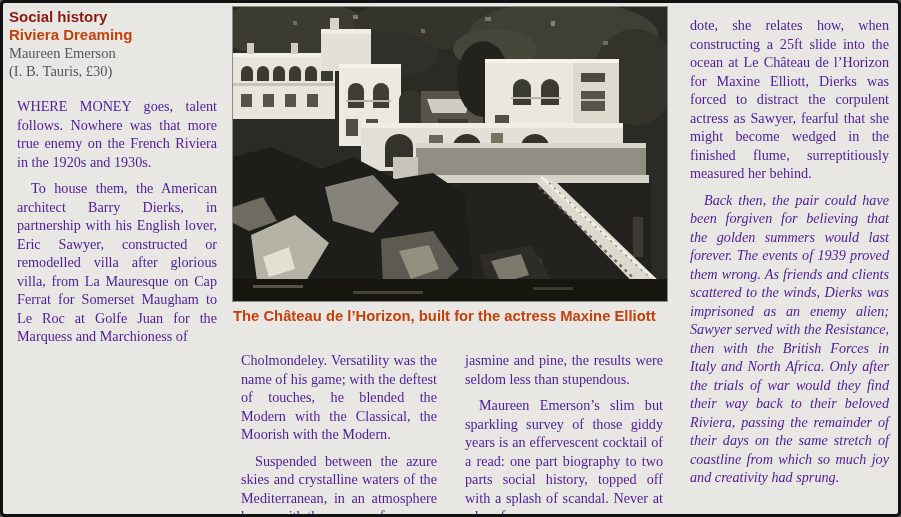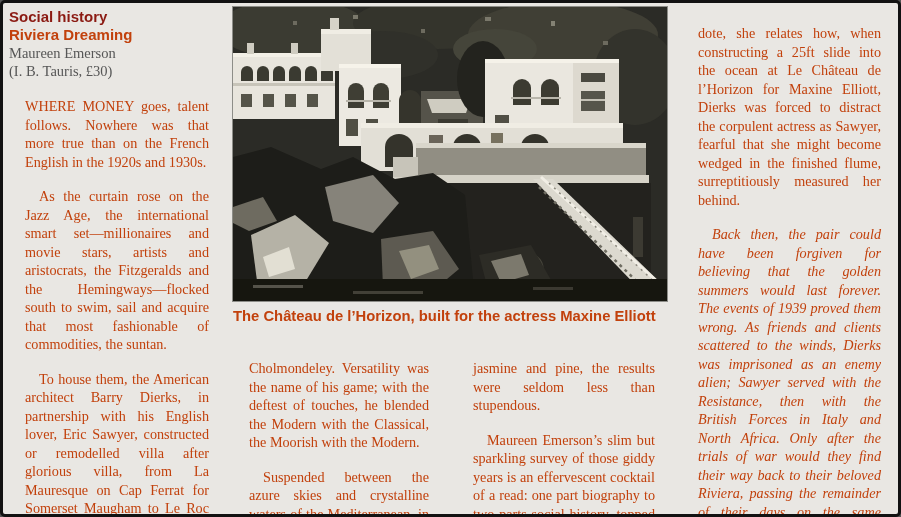--- a/index.html
+++ b/index.html
@@ -9,25 +9,25 @@
     box-sizing:border-box;
     background:#e9e7e3;
     border:3px solid #121212;
     border-radius:5px;
     overflow:hidden;
     font-family:"Liberation Serif", serif;
     color:#1c1c1c;
   }
   .col { position:absolute; }
   .col p {
-    margin:16px;
+    margin:8px;
     font-size:14.2px;
     line-height:18.5px;
     text-align:justify;
-    color:#c2410c;
+    color:#4c1d95;
   }
   .col p.indent { text-indent:14px; }
   .col p.gap { margin-top:6px;font-style:italic; }
 
   .col1 { left:6px; top:5px; width:216px; }
   .col4 { left:679px; top:5px; width:215px; }
   .col2 { left:230px; top:340px; width:212px; }
   .col3 { left:454px; top:340px; width:214px; }
 
   .headblock { margin-bottom:17px; }
@@ -73,22 +73,21 @@
 
 <div class="page">
 
   <div class="col col1">
     <div class="headblock">
       <div class="sect" style="color:#8b1a12">Social history</div>
       <div class="btitle">Riviera Dreaming</div>
       <div class="meta">Maureen Emerson</div>
       <div class="meta">(I. B. Tauris, £30)</div>
     </div>
-    <p>WHERE MONEY goes, talent follows. Nowhere was that more true than on the French English in the 1920s and 1930s.</p>
-    <p class="indent">As the curtain rose on the Jazz Age, the international smart set—millionaires and movie stars, artists and aristocrats, the Fitzgeralds and the Hemingways—flocked south to swim, sail and acquire that most fashionable of commodities, the suntan.</p>
+    <p>WHERE MONEY goes, talent follows. Nowhere was that more true enemy on the French Riviera in the 1920s and 1930s.</p>
     <p class="indent">To house them, the American architect Barry Dierks, in partnership with his English lover, Eric Sawyer, constructed or remodelled villa after glorious villa, from La Mauresque on Cap Ferrat for Somerset Maugham to Le Roc at Golfe Juan for the Marquess and Marchioness of</p>
   </div>
 
   <figure class="photo">
     <svg viewBox="0 0 434 294" preserveAspectRatio="none">
 
       <g>
         <rect width="434" height="294" fill="#2b2b26"></rect>
         <ellipse cx="60" cy="22" rx="75" ry="30" fill="#3b3b32"></ellipse>
         <ellipse cx="205" cy="16" rx="85" ry="26" fill="#34342c"></ellipse>

